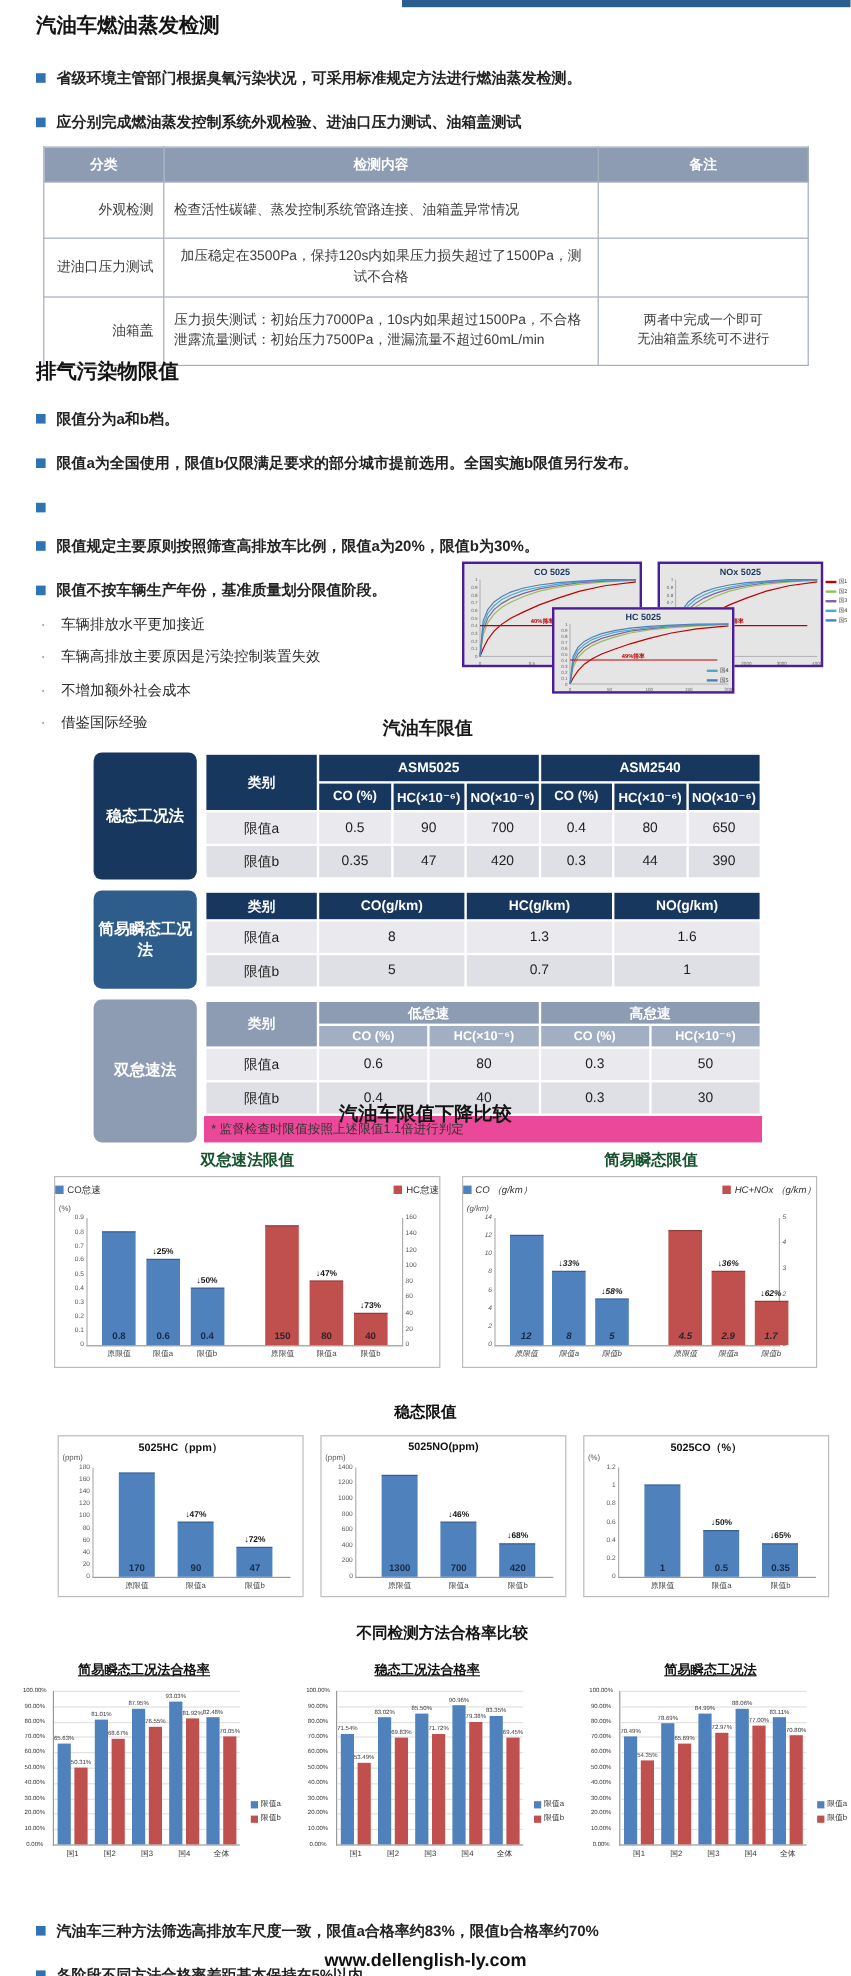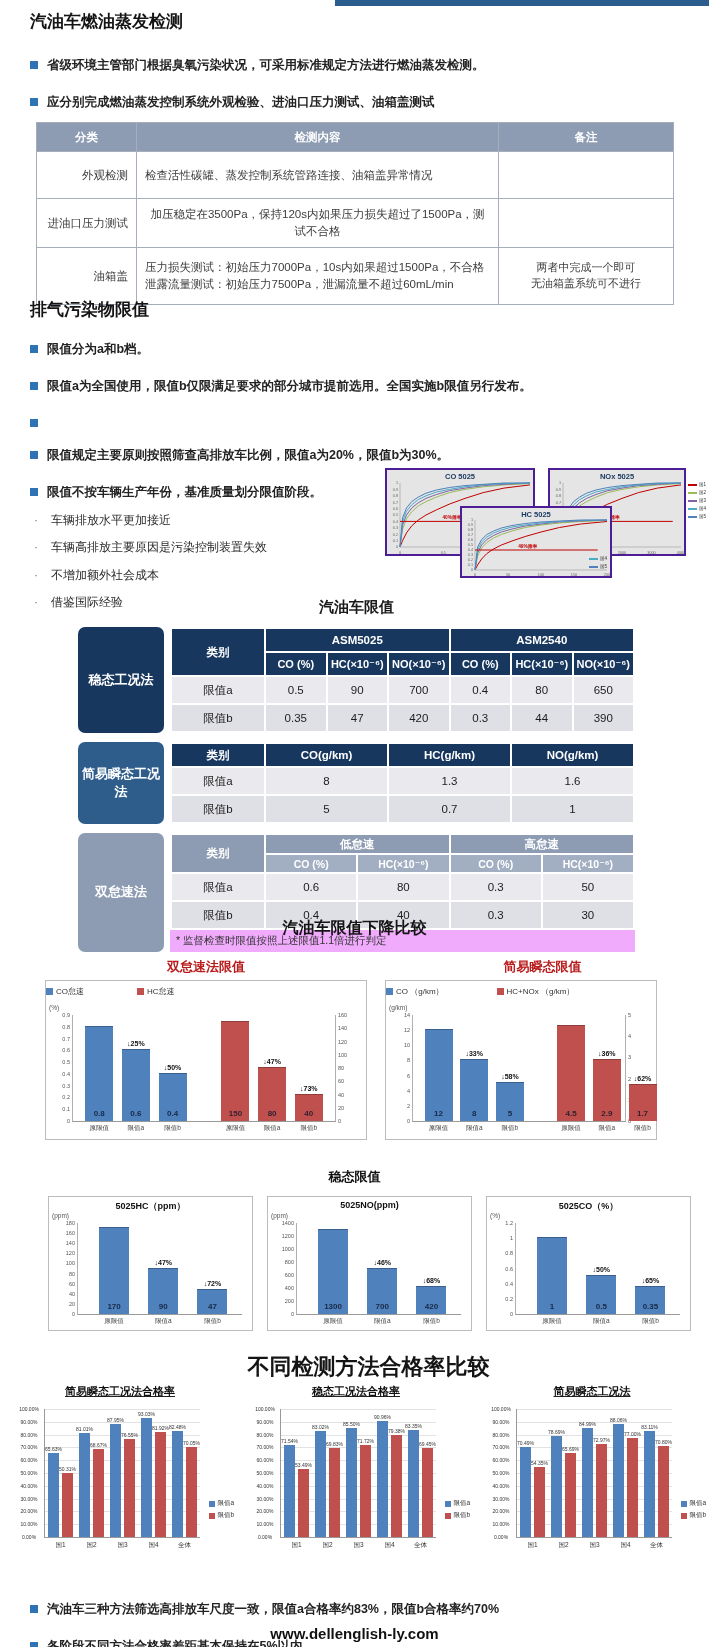--- a/index.html
+++ b/index.html
@@ -33,45 +33,45 @@
   .lim-right{flex:1;margin-left:6px;}
   .lim-right table{border-collapse:separate;border-spacing:2px;width:100%;font-size:11.5px;table-layout:fixed;}
   .lim-right td{text-align:center;vertical-align:middle;}
   td.hd{background:#17375e;color:#fff;font-weight:bold;height:20px;}
   td.hd2{background:#17375e;color:#fff;font-weight:bold;height:20px;font-size:11px;}
   td.hd3{background:#8d9cb2;color:#fff;font-weight:bold;height:16px;}
   td.hd3b{background:#a2aec1;color:#fff;font-weight:bold;height:15px;font-size:10.5px;}
   tr.ra td.dv{background:#e9e9ee;}
   tr.rb td.dv{background:#dfdfe6;}
   td.dv{height:24px;color:#1d1d1d;}
-  .lim-foot{font-size:10.5px;color:#333;background:#f0abfc;padding:4px 6px;margin-top:0px;}
+  .lim-foot{font-size:10.5px;color:#333;background:#ec4899;padding:4px 6px;margin-top:0px;}
   
   .lc{position:absolute;background:#e5e5e5;border:2px solid #4c1d95;box-sizing:border-box;}
   .lc-title{position:absolute;top:2px;left:0;right:0;text-align:center;font-size:7.5px;font-weight:bold;color:#17375e;}
   .lc-leg{position:absolute;font-size:4.5px;color:#333;}
   .lc-leg .li{display:flex;align-items:center;margin-bottom:3px;white-space:nowrap;}
   .lc-leg .lw{width:9px;height:2px;margin-right:2px;flex:none;}
   
   .bc{position:absolute;background:#fff;border:1px solid #bcbcbc;box-sizing:border-box;}
-  .bc-legend{position:absolute;top:5px;left:0;right:0;display:flex;justify-content:flex-start;gap:53px;font-size:8px;color:#333;}
+  .bc-legend{position:absolute;top:5px;left:0;right:0;display:flex;justify-content:space-between;gap:53px;font-size:8px;color:#333;}
   .bc-leg-item{display:flex;align-items:center;gap:3px;}
   .sw{width:7px;height:7px;display:inline-block;}
   .bc-axlab{position:absolute;font-size:6.5px;color:#555;}
   .bc-title{position:absolute;top:3px;left:0;right:0;text-align:center;font-size:9px;font-weight:bold;color:#111;}
   .bc-plot{position:absolute;border-bottom:1px solid #9a9a9a;}
   .axl{border-left:1px solid #b0b0b0;}
   .axr{border-right:1px solid #b0b0b0;}
   .bar{position:absolute;bottom:0;}
   .bar-label{position:absolute;bottom:3px;width:100%;text-align:center;font-size:8px;font-weight:bold;color:rgba(10,20,40,.8);}
   .bar-note{position:absolute;transform:translateX(-50%);font-size:7px;font-weight:bold;color:#111;white-space:nowrap;}
   .bc-tick{position:absolute;font-size:5.5px;color:#555;white-space:nowrap;}
   .bc-cat{position:absolute;font-size:6.5px;color:#444;transform:translateX(-50%);white-space:nowrap;}
   
   .center-h{font-size:16px;font-weight:bold;color:#141414;text-align:center;margin:0;}
-  .sub-h{position:absolute;text-align:center;font-size:13px;font-weight:bold;color:#b91c1c;}
+  .sub-h{position:absolute;text-align:center;font-size:13px;font-weight:bold;color:#14532d;}
   .steady-h{font-size:13px;font-weight:bold;color:#111;text-align:center;margin:0;}
   
   .pr{position:absolute;width:224px;text-decoration:underline;}
   .pr-title{text-align:center;font-family:"Liberation Serif","DejaVu Serif",serif;font-weight:bold;font-size:11px;color:#111;margin:0 0 10px 0;}
   .pr-plot{position:relative;height:128px;margin-left:36px;margin-right:32px;border-left:1px solid #999;border-bottom:1px solid #999;}
   .grid{position:absolute;left:0;right:0;height:1px;background:#e2e2e2;}
   .pr-bar{position:absolute;bottom:0;}
   .pr-lab{position:absolute;transform:translateX(-50%);font-size:5px;color:#333;white-space:nowrap;}
   .pr-leg{position:absolute;font-size:6.5px;color:#333;}
   .pr-leg .li{display:flex;align-items:center;gap:2px;margin-bottom:3px;}
@@ -461,21 +461,21 @@
           </div>
           <div class="bar-note" style="left: 199.12px; bottom: 56px;">↓47%</div>
           <div class="bc-cat" style="left: 199.12px; top: calc(100% + 3px);">限值a</div>
           <div class="bar" style="left: 221.8px; width: 28px; height: 26.5px; background: rgb(192, 80, 77); border-top: 1px solid rgba(0, 0, 0, 0.25);">
             <div class="bar-label">40</div>
           </div>
           <div class="bar-note" style="left: 235.8px; bottom: 29.5px;">↓73%</div>
           <div class="bc-cat" style="left: 235.8px; top: calc(100% + 3px);">限值b</div>
         </div>
       </div>
-    <div class="bc" id="bc-trans" style="left:385px;top:62px;width:272px;height:160px;">
+    <div class="bc" id="bc-trans" style="left:385px;top:62px;width:296px;height:160px;font-style:italic;">
         <div class="bc-legend">
           <div class="bc-leg-item">
             <div class="sw" style="background: rgb(79, 129, 189);"></div>
             <div>CO （g/km）</div>
           </div>
           <div class="bc-leg-item">
             <div class="sw" style="background: rgb(192, 80, 77);"></div>
             <div>HC+NOx （g/km）</div>
           </div>
         </div>
@@ -610,21 +610,21 @@
           <div class="bar" style="left: 119.48px; width: 30px; height: 26.5417px; background: rgb(79, 129, 189); border-top: 1px solid rgba(0, 0, 0, 0.25);">
             <div class="bar-label">0.35</div>
           </div>
           <div class="bar-note" style="left: 134.48px; bottom: 29.5417px;">↓65%</div>
           <div class="bc-cat" style="left: 134.48px; top: calc(100% + 3px);">限值b</div>
         </div>
       </div>
   </div>
 
   <div class="abs" style="top:1352px;left:0;width:709px;height:226px;">
-    <h2 class="center-h" style="font-size:22px;padding-left:28px;">不同检测方法合格率比较</h2>
+    <h2 class="center-h" style="font-size:13px;padding-left:28px;">不同检测方法合格率比较</h2>
     <div class="pr" id="pr-0" style="left:8px;top:32px;">
         <div class="pr-title">简易瞬态工况法合格率</div>
         <div class="pr-plot">
           <div class="grid" style="top: 0px;"></div>
           <div class="pr-lab" style="left: -16px; top: -3px;">100.00%</div>
           <div class="grid" style="top: 12.8px;"></div>
           <div class="pr-lab" style="left: -16px; top: 9.8px;">90.00%</div>
           <div class="grid" style="top: 25.6px;"></div>
           <div class="pr-lab" style="left: -16px; top: 22.6px;">80.00%</div>
           <div class="grid" style="top: 38.4px;"></div>

